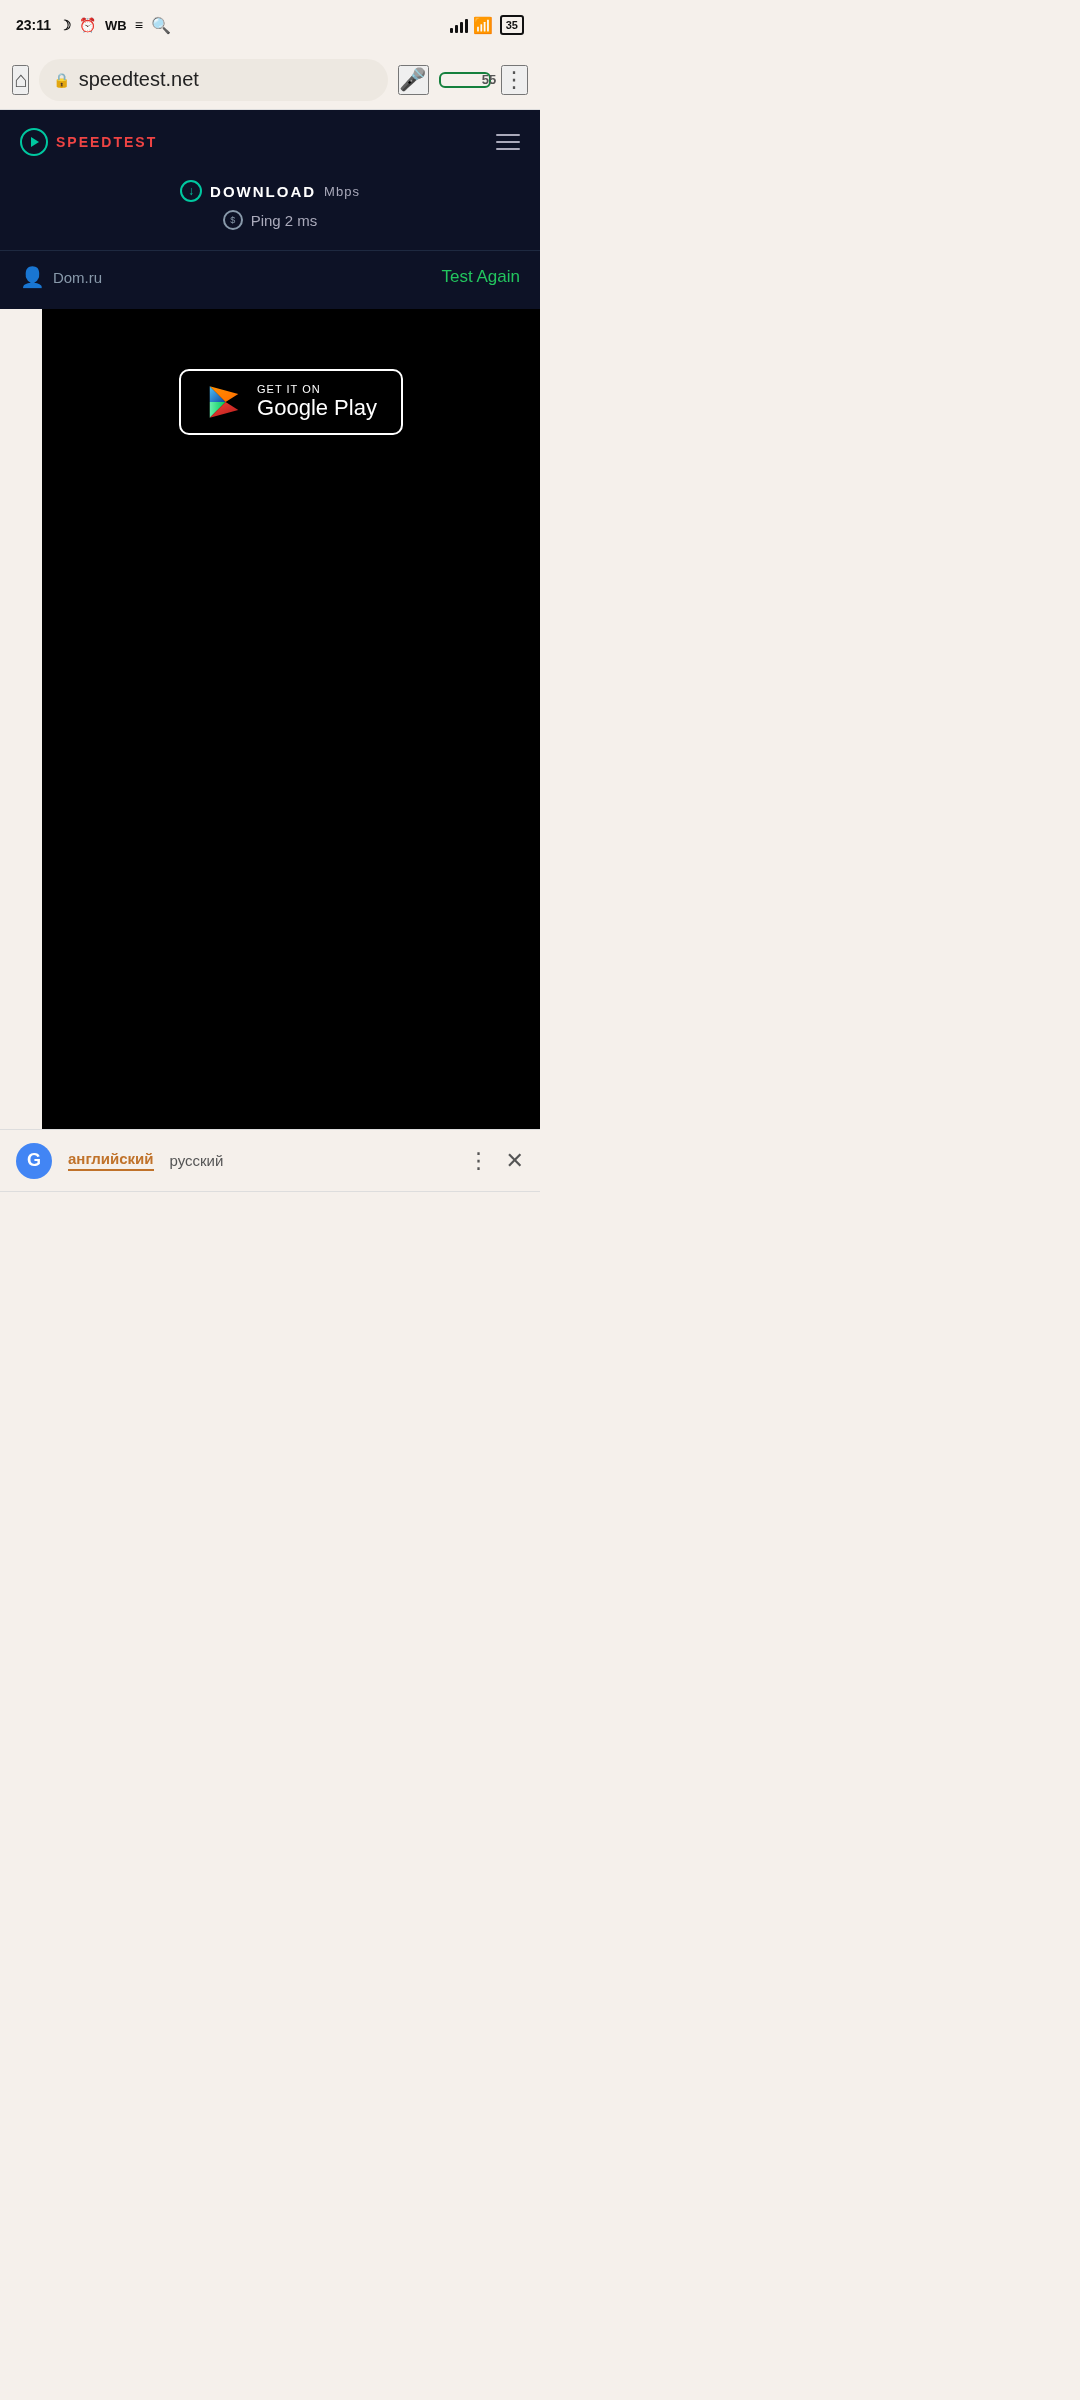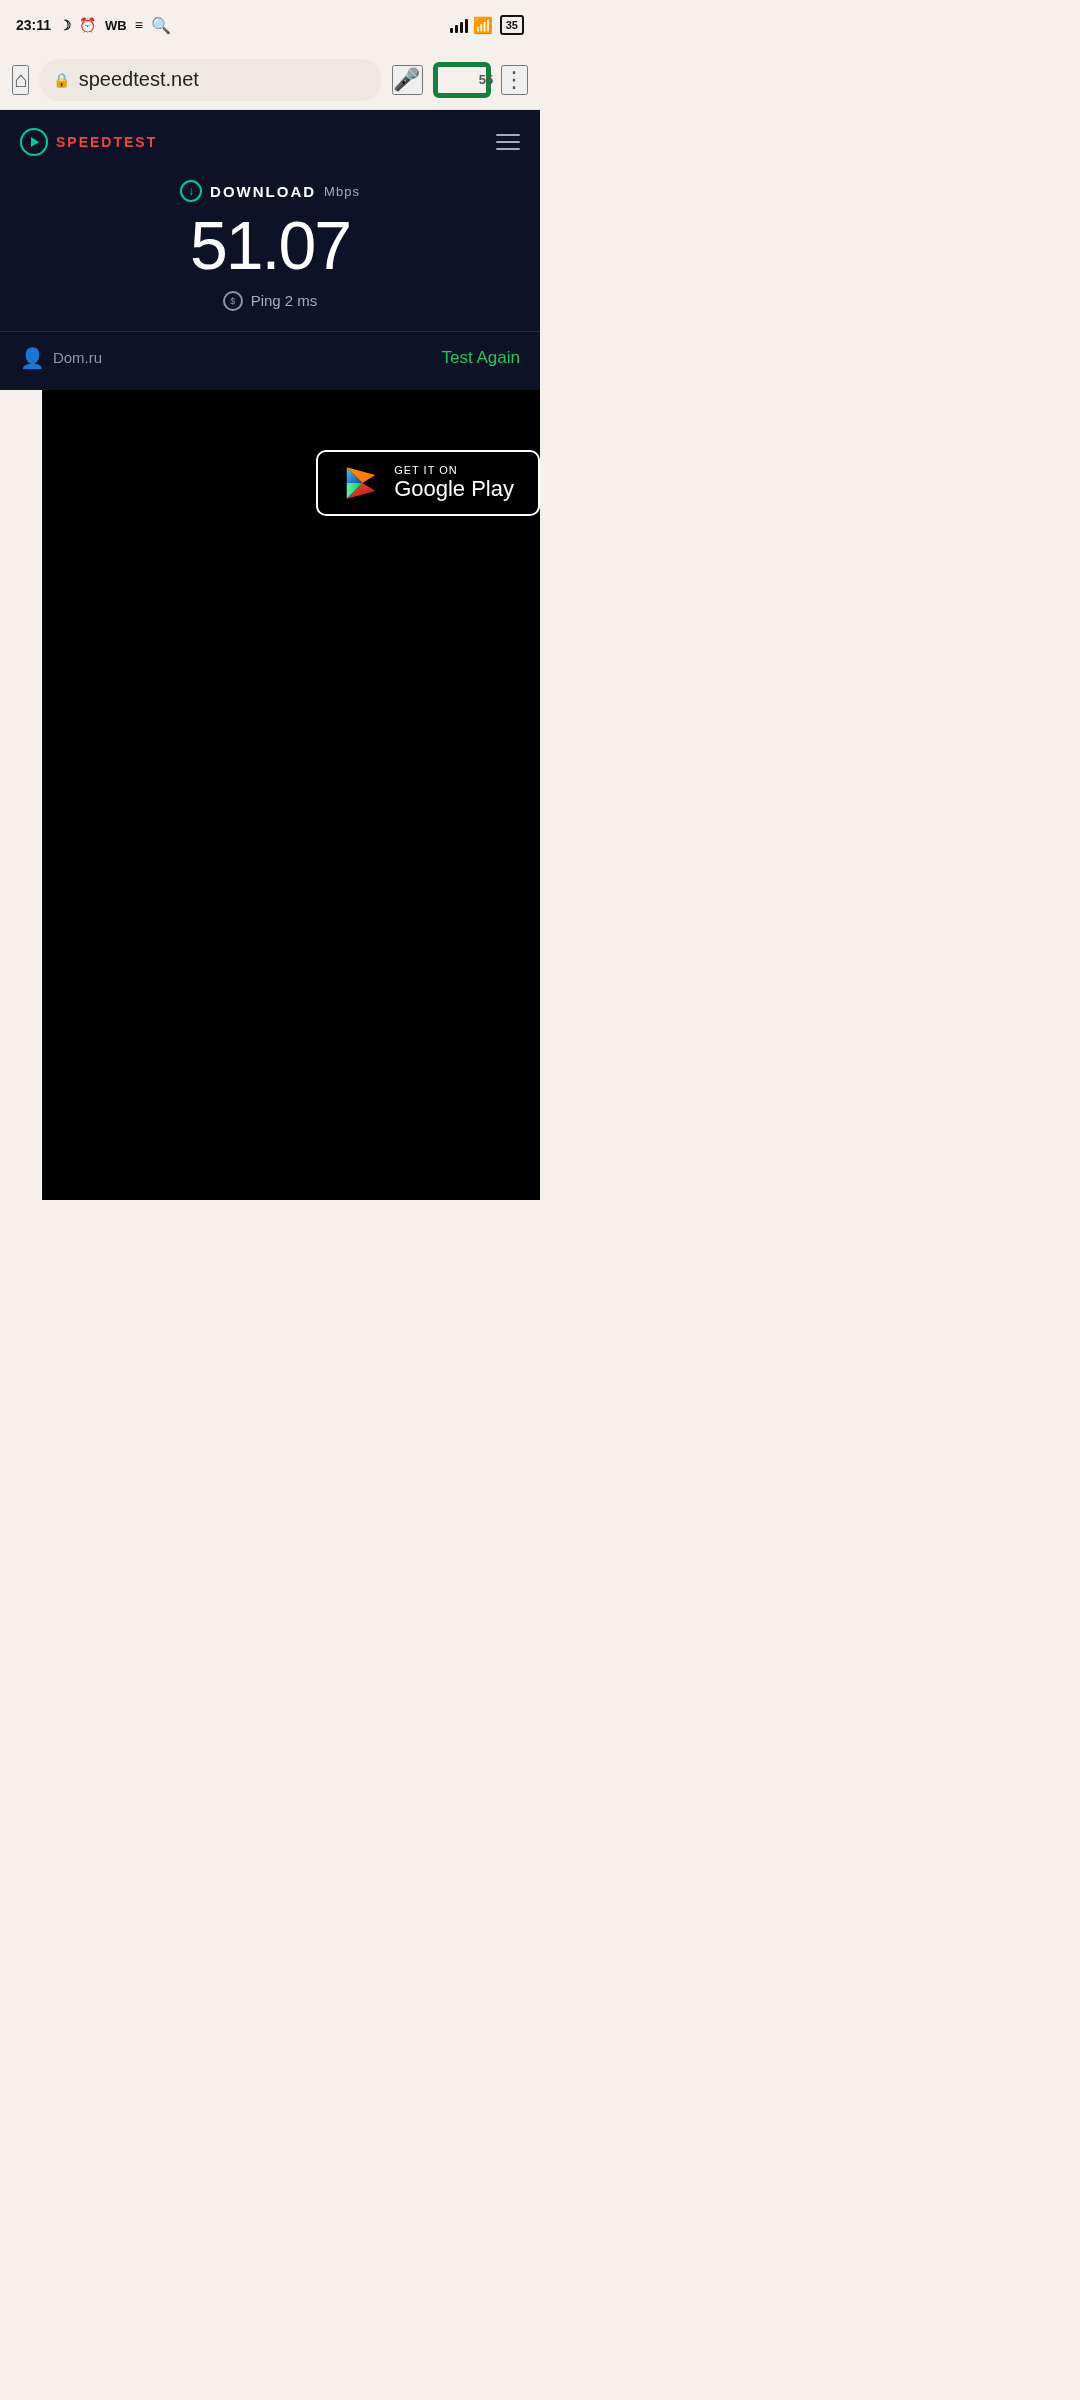--- a/index.html
+++ b/index.html
@@ -104,24 +104,24 @@
       color: #222;
       font-weight: 400;
     }
 
     .mic-btn {
       font-size: 22px;
       color: #555;
     }
 
     .tab-count {
-      border: 5px solid #15803d;
+      border: 2px solid #15803d;
       border-radius: 6px;
       width: 28px;
-      height: 36px;
+      height: 16px;
       display: flex;
       align-items: center;
       justify-content: center;
       font-size: 13px;
       font-weight: 700;
       color: #555;
       padding-left: 48px;
     }
 
     .more-btn {
@@ -291,21 +291,21 @@
       font-weight: 500;
       cursor: pointer;
     }
 
     
     .black-section {
       background: #000000;
       height: 820px;
       display: flex;
       align-items: flex-start;
-      justify-content: flex-end;
+      justify-content: center;
       padding-top: 60px;
       margin-left: 42px;
     }
 
     .google-play-btn {
       border: 2px solid #ffffff;
       border-radius: 10px;
       padding: 12px 24px;
       display: flex;
       align-items: center;
@@ -474,21 +474,20 @@
     <span></span>
   </div>
 </div>
 
 <div class="speedtest-result">
   <div class="download-label">
     <div class="download-icon">↓</div>
     <span class="download-text">DOWNLOAD</span>
     <span class="download-unit">Mbps</span>
   </div>
-  <div class="speed-value">51.07</div>
   <div class="ping-row">
     <div class="ping-icon">$</div>
     <span class="ping-text">
       <span>Ping</span> <span>2 ms</span>
     </span>
   </div>
 </div>
 
 <div class="speedtest-footer">
   <div class="isp-row">

